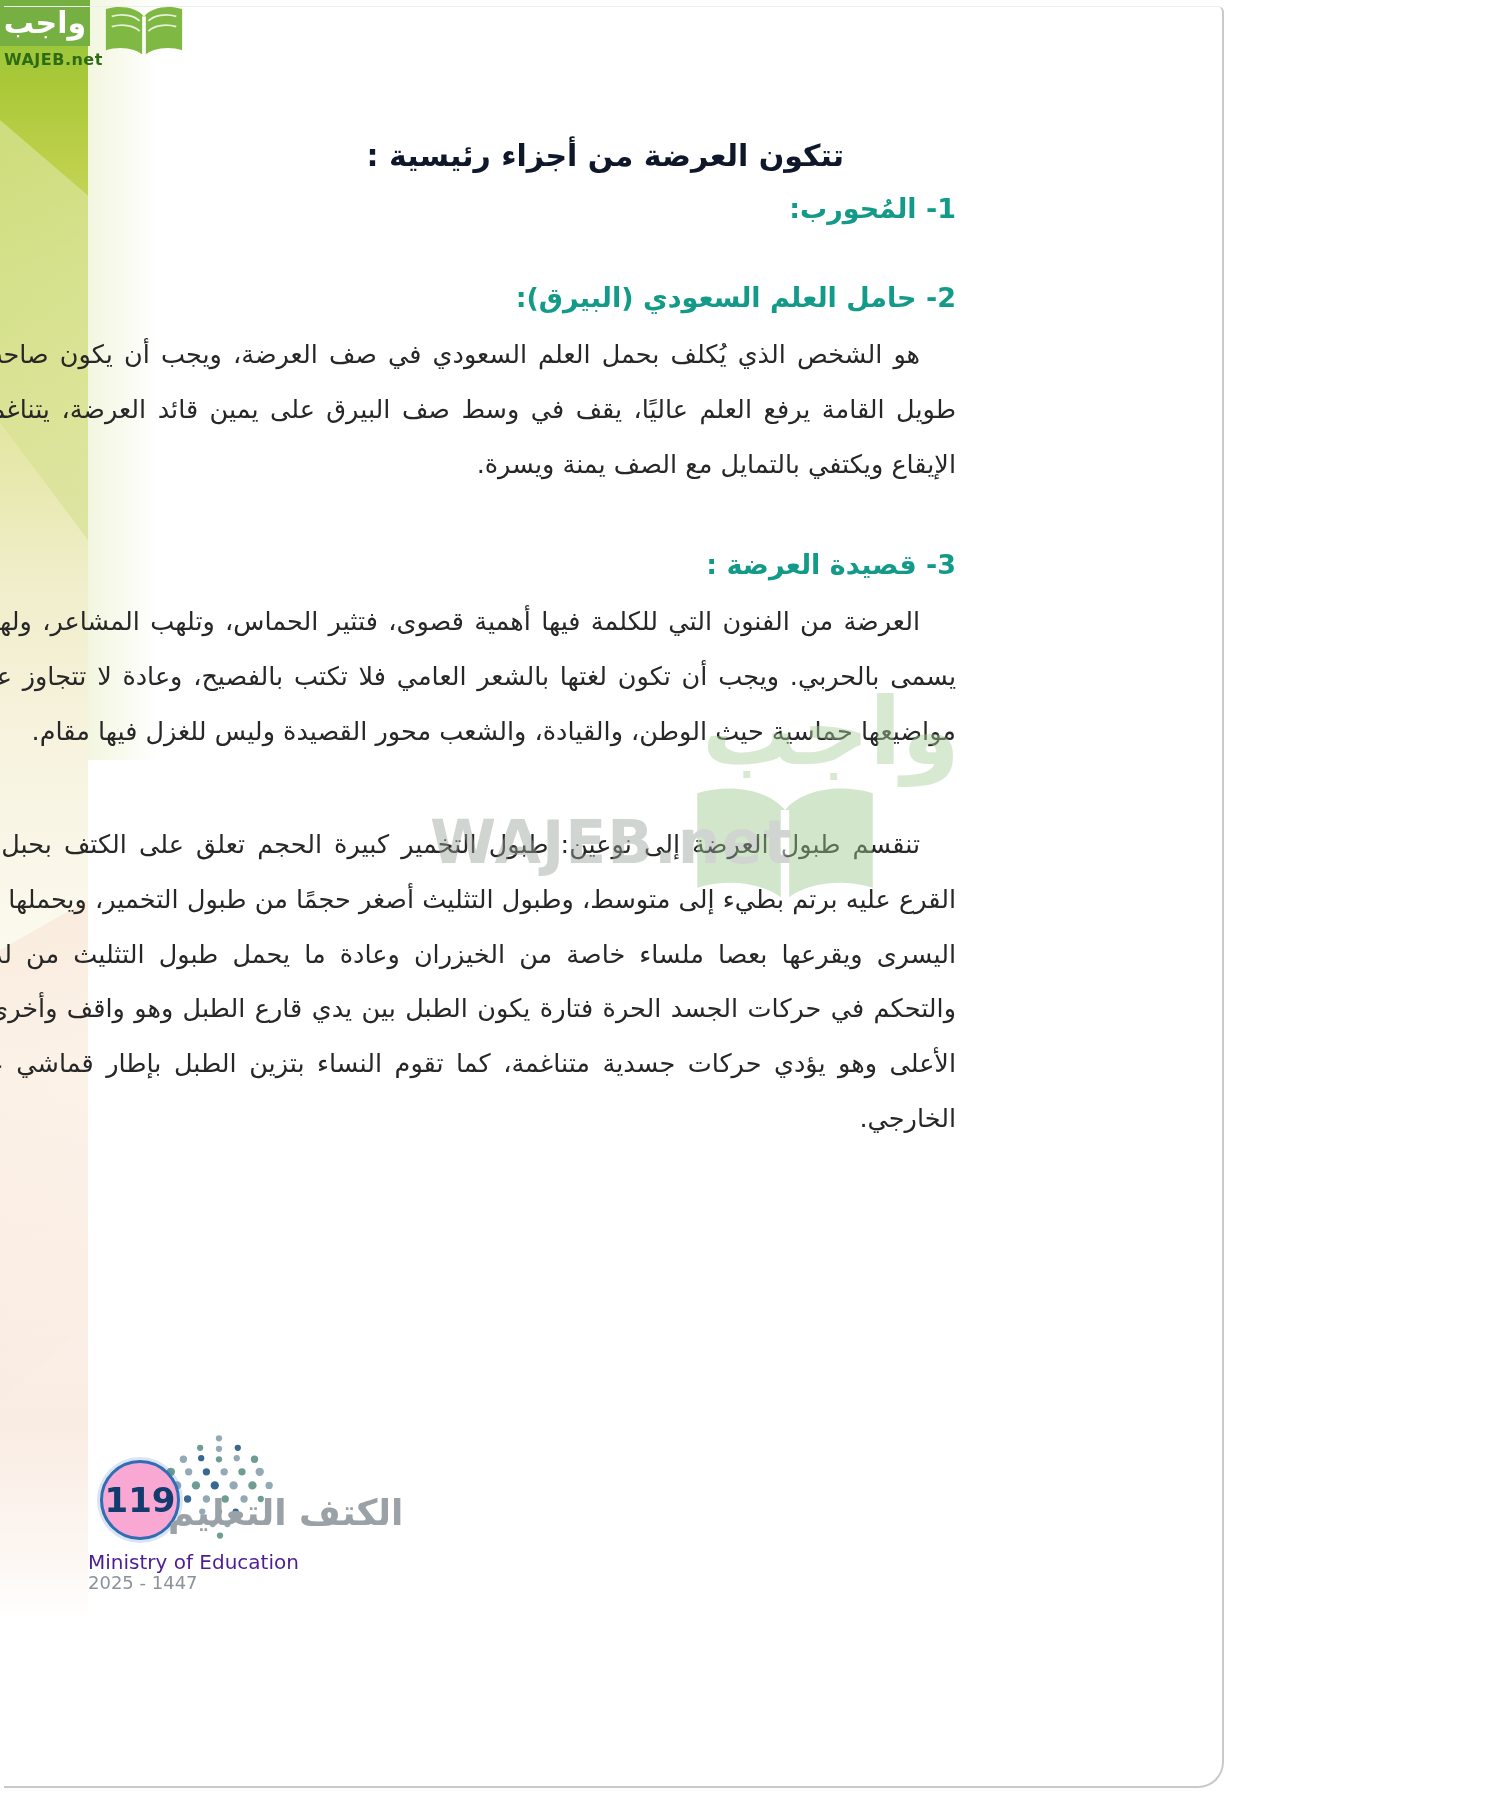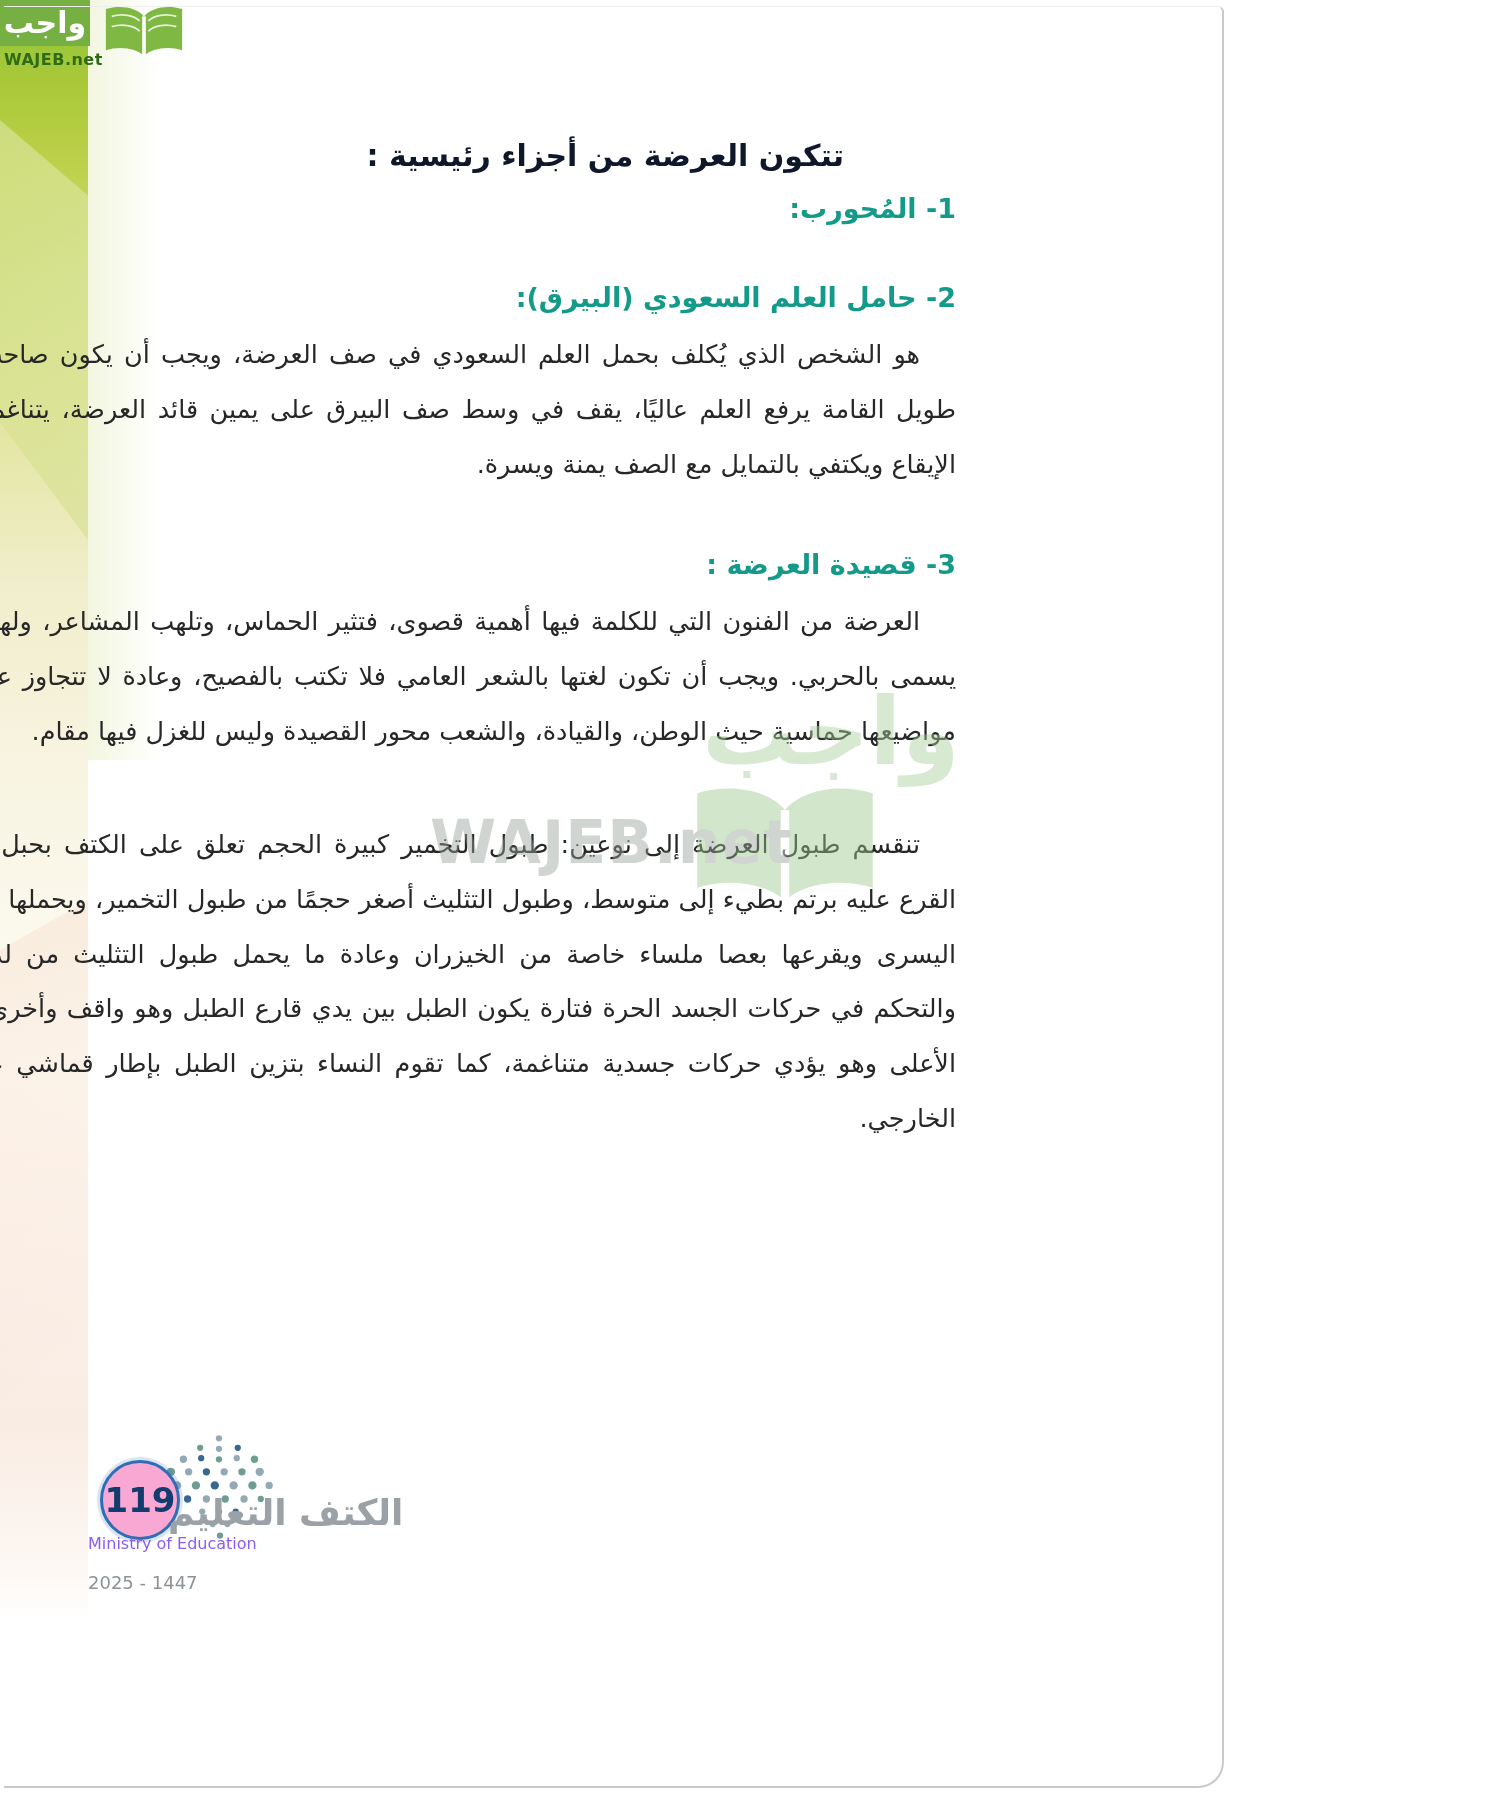--- a/index.html
+++ b/index.html
@@ -109,21 +109,21 @@
     background: #f9a8d4;
     border: 3px solid #2f6db5;
     box-shadow: 0 0 0 3px rgba(47,109,181,0.18);
     display: flex; align-items: center; justify-content: center;
   }
   .page-circle span { font-size: 34px; font-weight: bold; color: #123c6e; }
   .moe-ar {
     position: absolute; left: 168px; top: 142px;
     direction: rtl; font-size: 36px; font-weight: bold; color: #9aa1a7;
   }
-  .moe-en { position: absolute; left: 88px; top: 184px; font-size: 16px; color: #8b5cf6; }
+  .moe-en { position: absolute; left: 88px; top: 200px; font-size: 20px; color: #4c1d95; }
   .moe-years { position: absolute; left: 88px; top: 222px; font-size: 18px; color: #8b9399; }
 </style>
 </head>
 <body>
 
 <div class="page">
 
   <div class="edge-strip">
     <div class="facet1"></div>
     <div class="facet2"></div>

